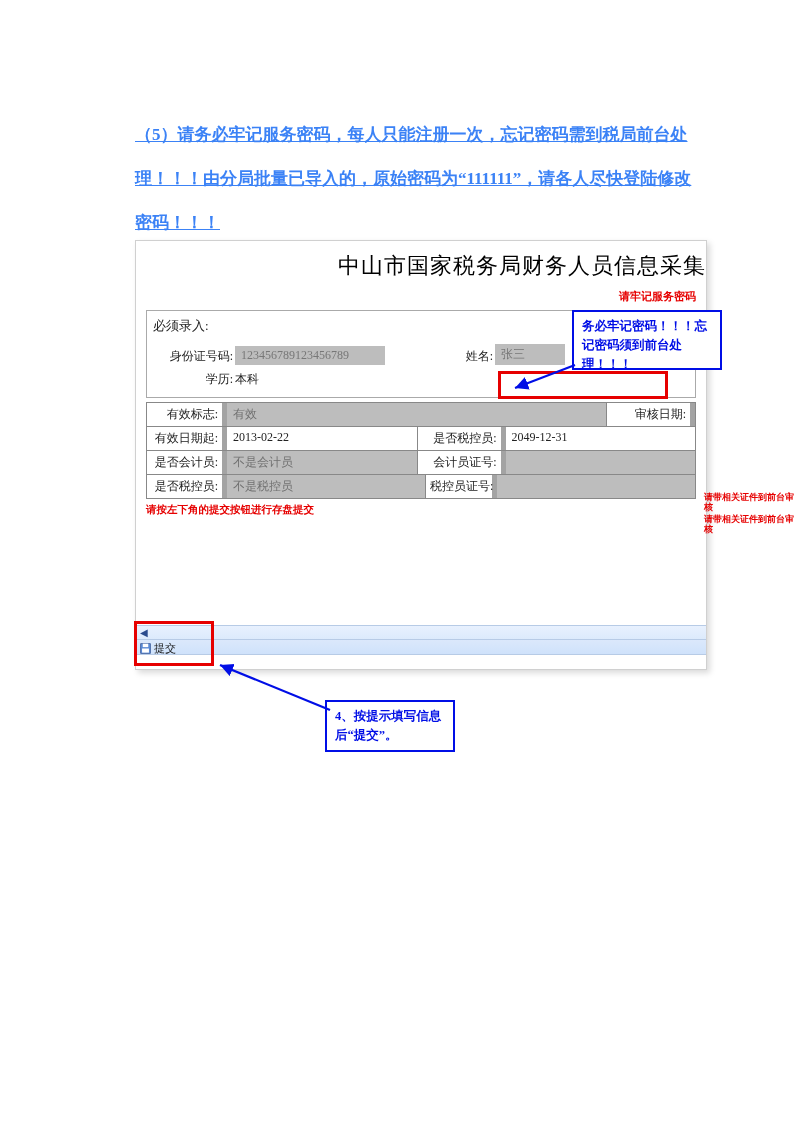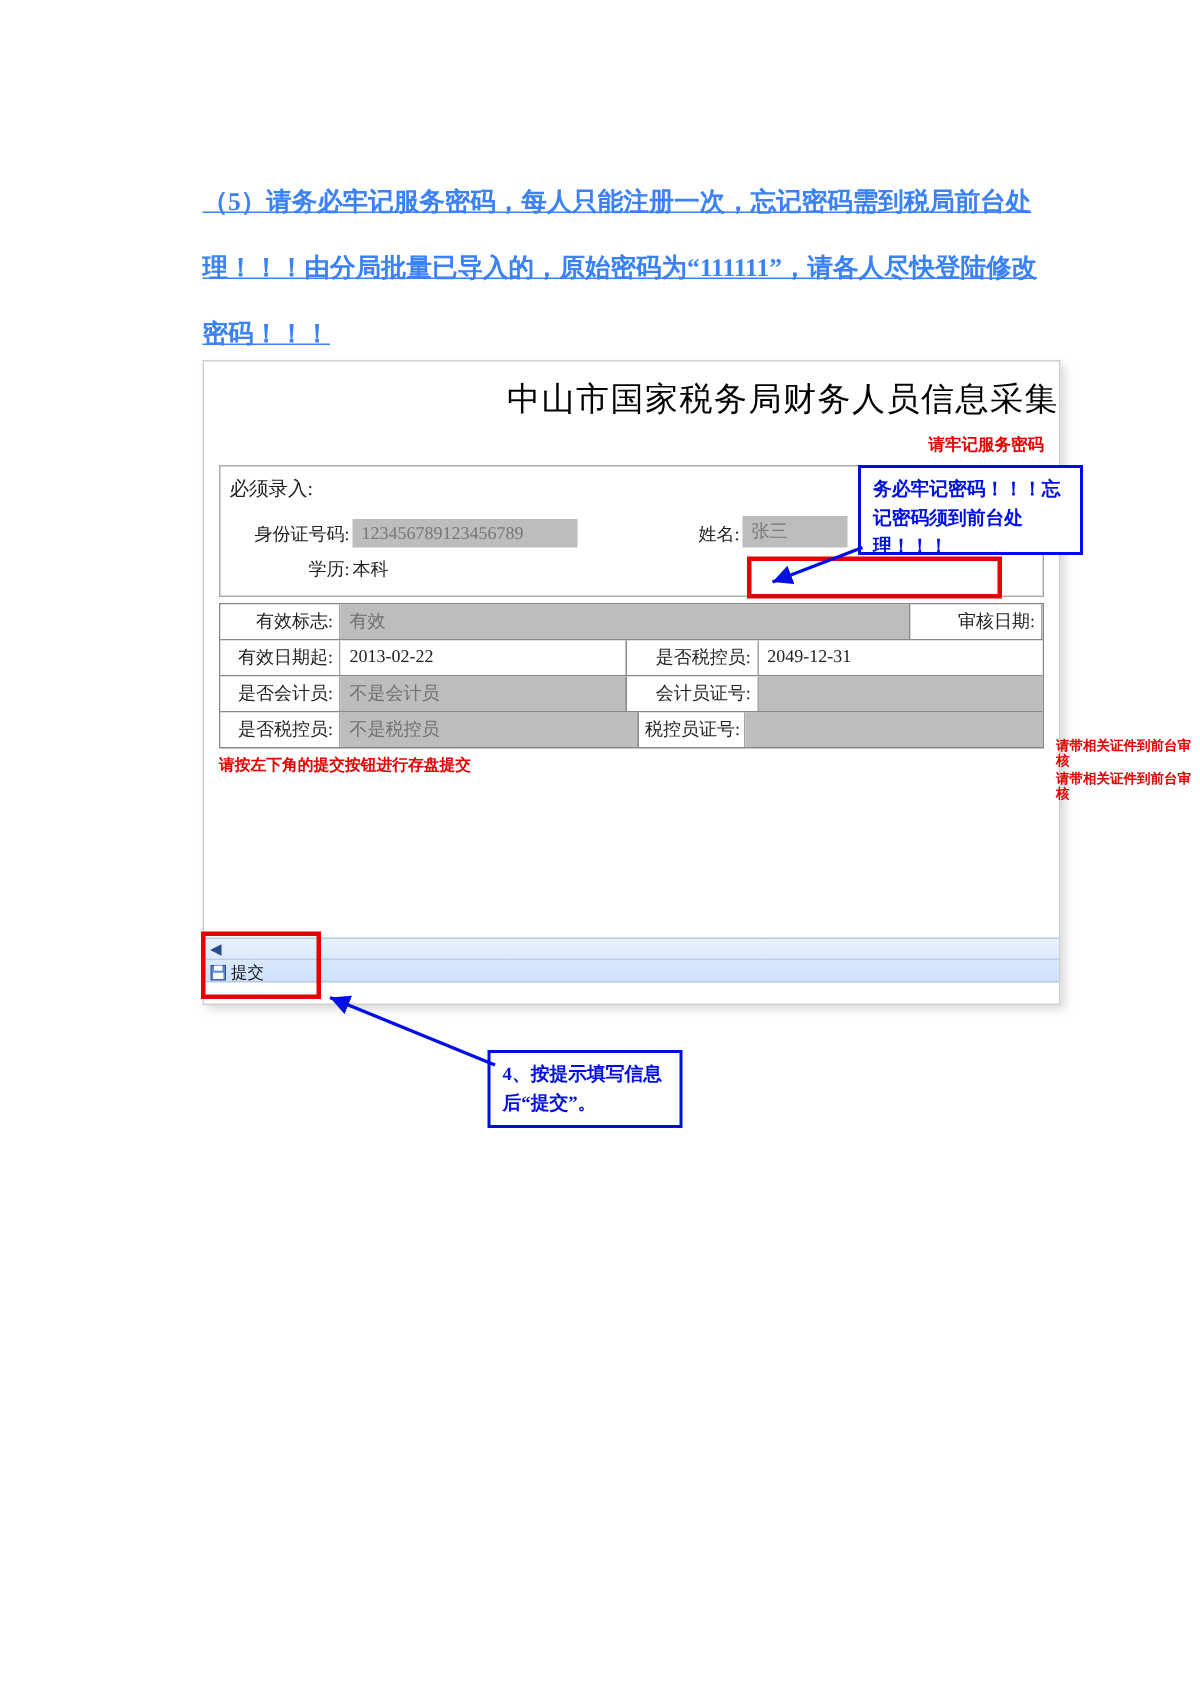--- a/index.html
+++ b/index.html
@@ -78,21 +78,21 @@
     margin:4px 10px 0 10px;
     border:1px solid #888;
     font-size:12px;
   }
   .grow { display:flex; border-top:1px solid #888; }
   .grow:first-child { border-top:none; }
   .gcell-l {
     width:80px;
     text-align:right;
     padding:3px 4px;
-    border-right:1px solid #a3a3a3;
+    border-right:5px solid #a3a3a3;
     background:#fff;
     color:#222;
     white-space:nowrap;
   }
   .gcell-v {
     flex:1;
     background:#bdbdbd;
     color:#707070;
     padding:3px 6px;
     border-right:1px solid #888;

